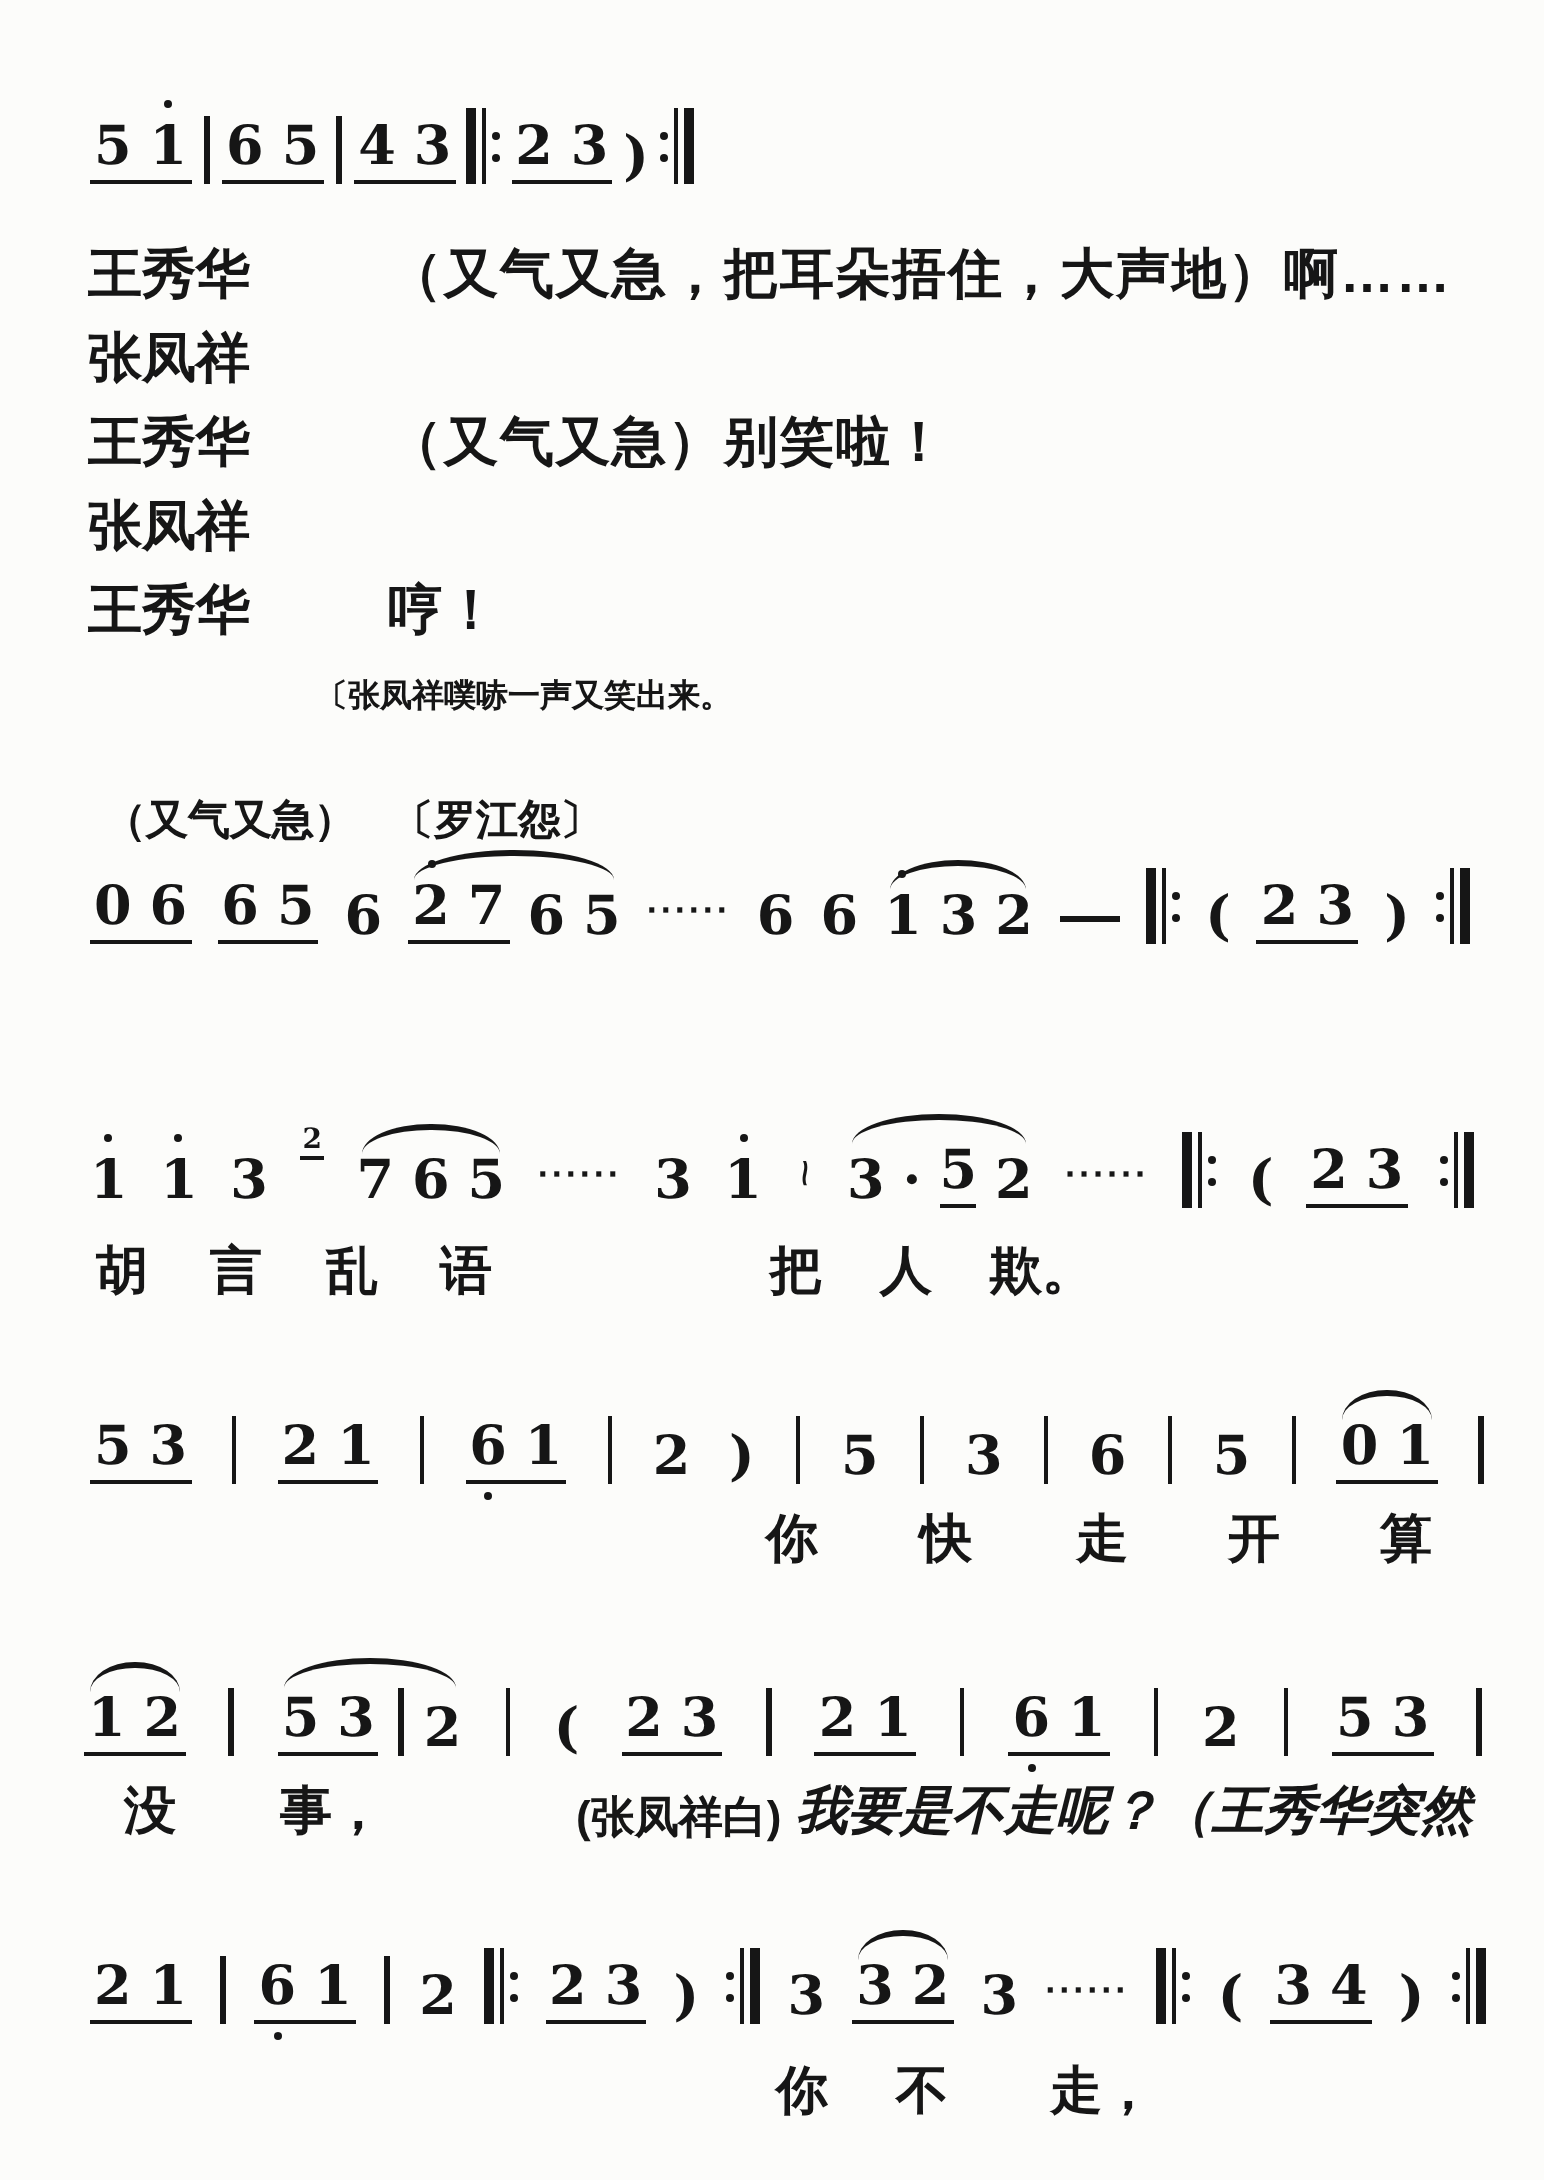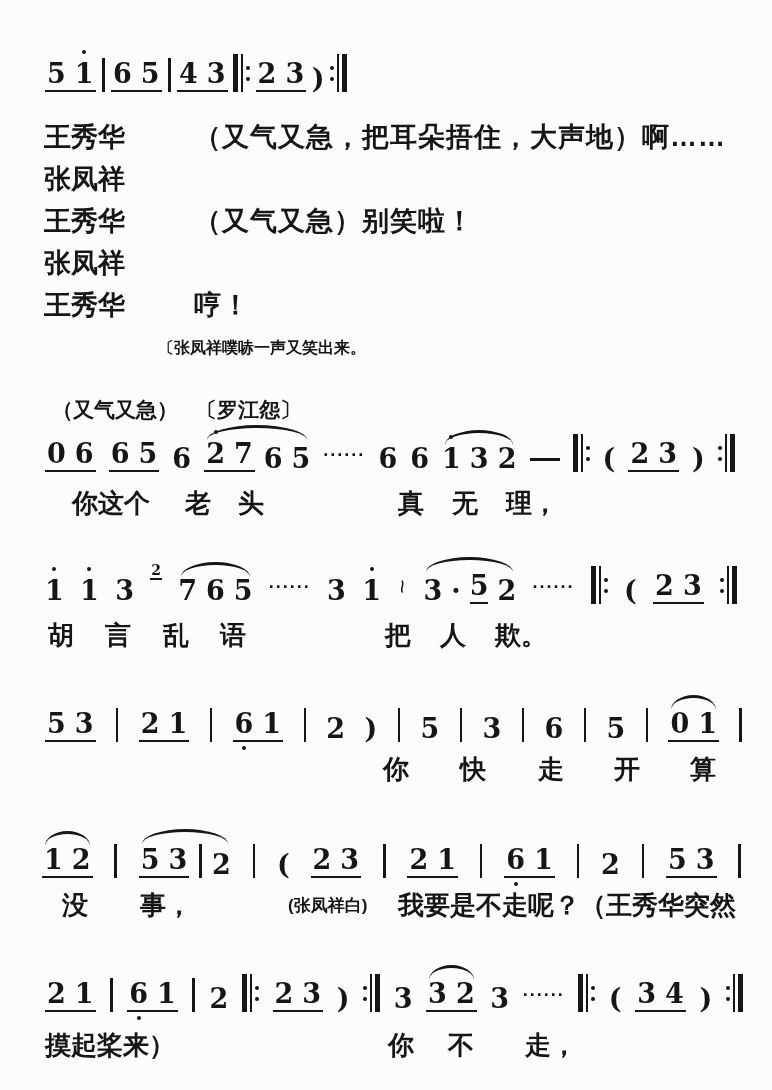--- a/index.html
+++ b/index.html
@@ -35,21 +35,21 @@
 
   
   .dialogue{position:absolute;left:44px;top:116px;width:700px;}
   .drow{display:flex;height:42px;align-items:center;font-size:27px;font-weight:700;}
   .speaker{width:114px;flex:0 0 114px;font-family:Liberation Mono, monospace;}
   .dtext{letter-spacing:1px;margin-left:36px;}
   .stage{position:absolute;left:158px;top:338px;font-size:16px;font-weight:700;}
   .header{position:absolute;left:52px;top:396px;display:flex;gap:18px;font-size:21px;font-weight:700;}
   .lyric-line{position:absolute;left:0;width:772px;height:36px;}
   .lyric-line span{position:absolute;font-size:26px;font-weight:700;white-space:nowrap;}
-  .lyric-line span.small{font-size:17px;top:6px;}
+  .lyric-line span.small{font-size:22px;top:6px;}
   #mline0{left:45px;top:44px;width:302px;}
   #mlineA{left:45px;top:424px;width:690px;}
   #mlineB{left:45px;top:556px;width:692px;}
   #mlineC{left:45px;top:694px;width:698px;}
   #mlineD{left:42px;top:830px;width:700px;}
   #mlineE{left:45px;top:964px;width:698px;}
   #lyrA{top:486px;}#lyrB{top:618px;}#lyrC{top:752px;}#lyrD{top:888px;}#lyrE{top:1028px;}
 </style>
 </head>
 <body>
@@ -165,28 +165,20 @@
       <span class="sym">)</span>
       <span class="rpt">
         <span class="rdots">
           <i></i>
           <i></i>
         </span>
         <span class="bar-thin"></span>
         <span class="bar-thick"></span>
       </span>
     </div>
-  <div id="lyrA" class="lyric-line">
-      <span class="" style="left: 72px;">你这个</span>
-      <span class="" style="left: 185px;">老</span>
-      <span class="" style="left: 238px;">头</span>
-      <span class="" style="left: 398px;">真</span>
-      <span class="" style="left: 452px;">无</span>
-      <span class="" style="left: 506px;">理，</span>
-    </div>
 
   <div id="mlineB" class="music-line">
       <span class="note da">1</span>
       <span class="note da">1</span>
       <span class="note">3</span>
       <span class="grace">2</span>
       <span class="slur">
         <span class="note">7</span>
         <span class="note">6</span>
         <span class="note">5</span>
@@ -315,21 +307,21 @@
       <span class="beam">
         <span class="note">5</span>
         <span class="note">3</span>
       </span>
       <span class="bar"></span>
     </div>
   <div id="lyrD" class="lyric-line">
       <span class="" style="left: 62px;">没</span>
       <span class="" style="left: 140px;">事，</span>
       <span class="small" style="left: 288px;">(张凤祥白)</span>
-      <span class="" style="left: 398px;">我要是不走呢？（王秀华突然</span>
+      <span class="" style="left: 398px; font-style: italic;">我要是不走呢？（王秀华突然</span>
     </div>
 
   <div id="mlineE" class="music-line">
       <span class="beam">
         <span class="note">2</span>
         <span class="note">1</span>
       </span>
       <span class="bar"></span>
       <span class="beam">
         <span class="note db">6</span>
@@ -384,19 +376,18 @@
       <span class="rpt">
         <span class="rdots">
           <i></i>
           <i></i>
         </span>
         <span class="bar-thin"></span>
         <span class="bar-thick"></span>
       </span>
     </div>
   <div id="lyrE" class="lyric-line">
-      <span class="" style="left: 45px;">摸起桨来）</span>
       <span class="" style="left: 388px;">你</span>
       <span class="" style="left: 448px;">不</span>
       <span class="" style="left: 525px;">走，</span>
     </div>
 
 </div>
 
 </body></html>

